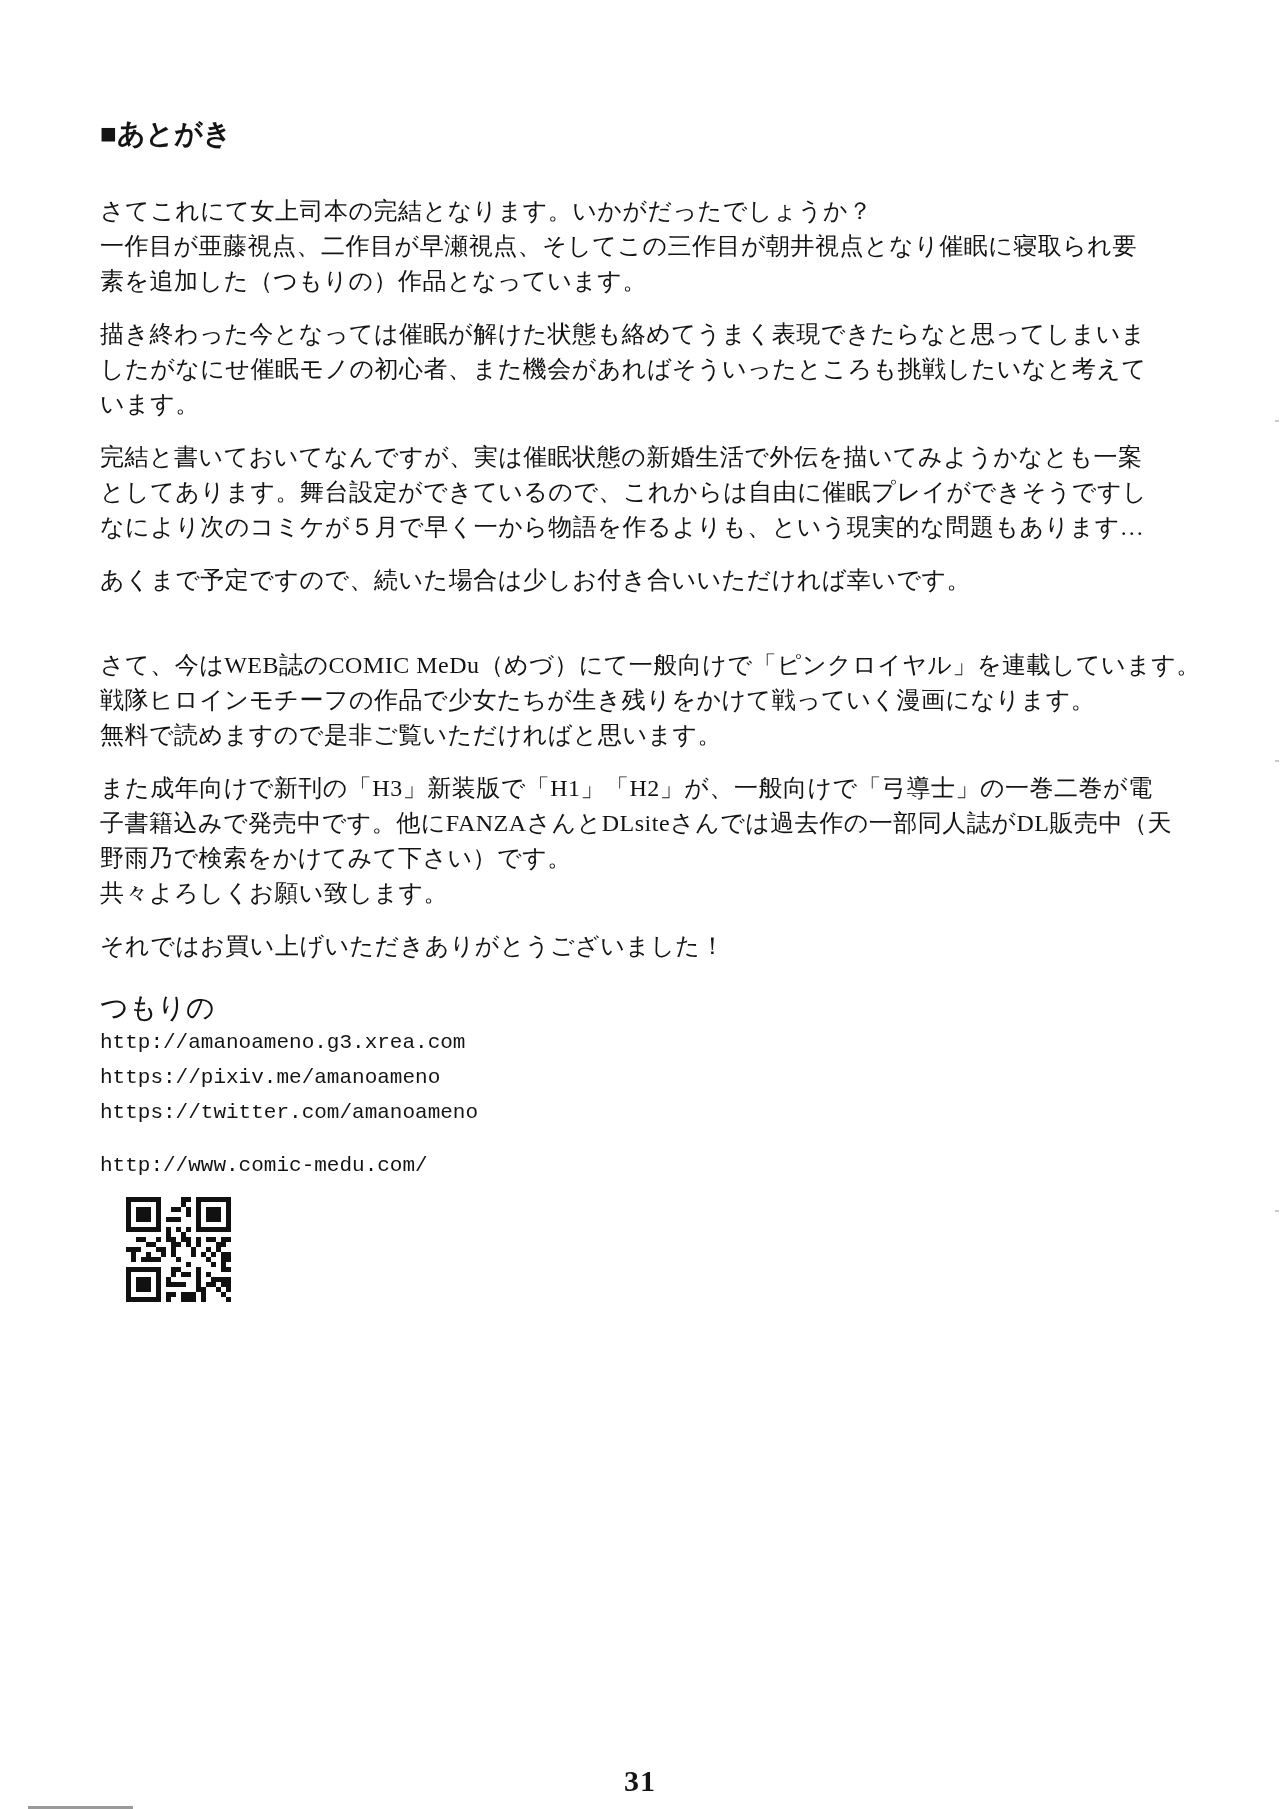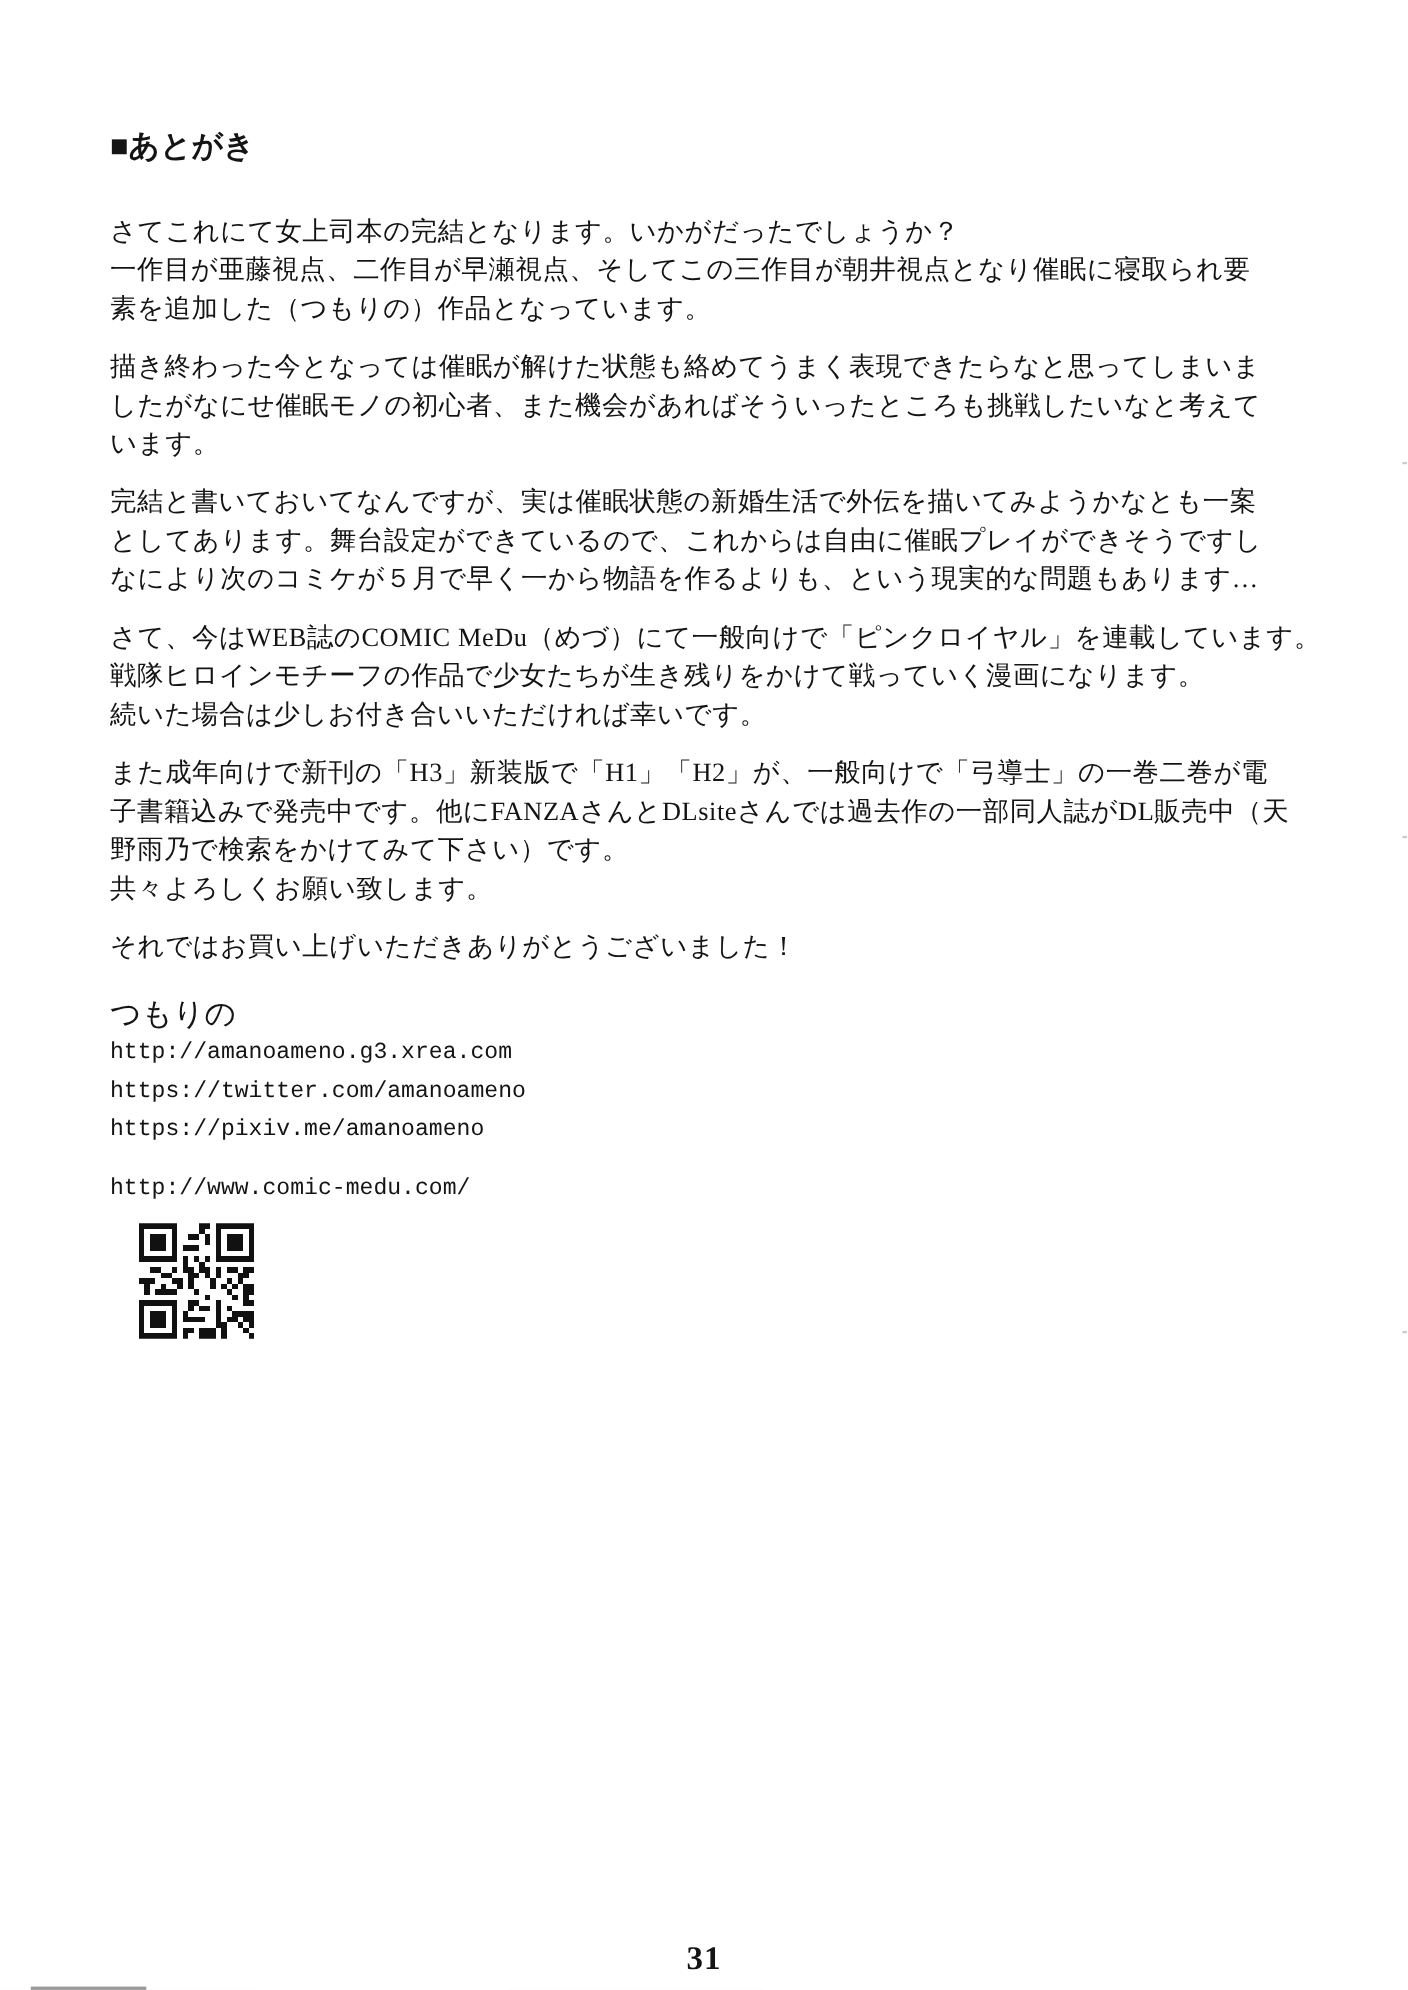--- a/index.html
+++ b/index.html
@@ -88,43 +88,46 @@
       <div class="line">したがなにせ催眠モノの初心者、また機会があればそういったところも挑戦したいなと考えて</div>
       <div class="line">います。</div>
     </div>
 
     <div class="para">
       <div class="line">完結と書いておいてなんですが、実は催眠状態の新婚生活で外伝を描いてみようかなとも一案</div>
       <div class="line">としてあります。舞台設定ができているので、これからは自由に催眠プレイができそうですし</div>
       <div class="line">なにより次のコミケが５月で早く一から物語を作るよりも、という現実的な問題もあります…</div>
     </div>
 
+    <div class="para gap-large">
+      <div class="line">あくまで予定ですので、続いた場合は少しお付き合いいただければ幸いです。</div>
+    </div>
 
     <div class="para">
       <div class="line">さて、今はWEB誌のCOMIC MeDu（めづ）にて一般向けで「ピンクロイヤル」を連載しています。</div>
       <div class="line">戦隊ヒロインモチーフの作品で少女たちが生き残りをかけて戦っていく漫画になります。</div>
-      <div class="line">続いた場合は少しお付き合いいただければ幸いです。</div>
+      <div class="line">無料で読めますので是非ご覧いただければと思います。</div>
     </div>
 
     <div class="para">
       <div class="line">また成年向けで新刊の「H3」新装版で「H1」「H2」が、一般向けで「弓導士」の一巻二巻が電</div>
       <div class="line">子書籍込みで発売中です。他にFANZAさんとDLsiteさんでは過去作の一部同人誌がDL販売中（天</div>
       <div class="line">野雨乃で検索をかけてみて下さい）です。</div>
       <div class="line">共々よろしくお願い致します。</div>
     </div>
 
     <div class="para gap-med">
       <div class="line">それではお買い上げいただきありがとうございました！</div>
     </div>
 
     <div class="credits">
       <div>つもりの</div>
       <div class="url">http://amanoameno.g3.xrea.com</div>
+      <div class="url">https://pixiv.me/amanoameno</div>
       <div class="url">https://twitter.com/amanoameno</div>
-      <div class="url">https://pixiv.me/amanoameno</div>
     </div>
 
     <div class="credits magazine-block">
       <div class="url">http://www.comic-medu.com/</div>
     </div>
 
     <svg class="qr" id="qr" viewBox="0 0 21 21" shape-rendering="crispEdges">
         <rect x="0" y="0" width="1" height="1" fill="#111"></rect>
         <rect x="1" y="0" width="1" height="1" fill="#111"></rect>
         <rect x="2" y="0" width="1" height="1" fill="#111"></rect>

